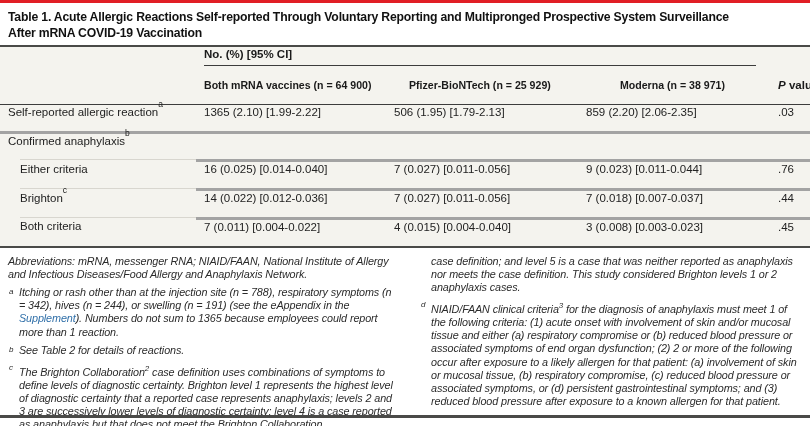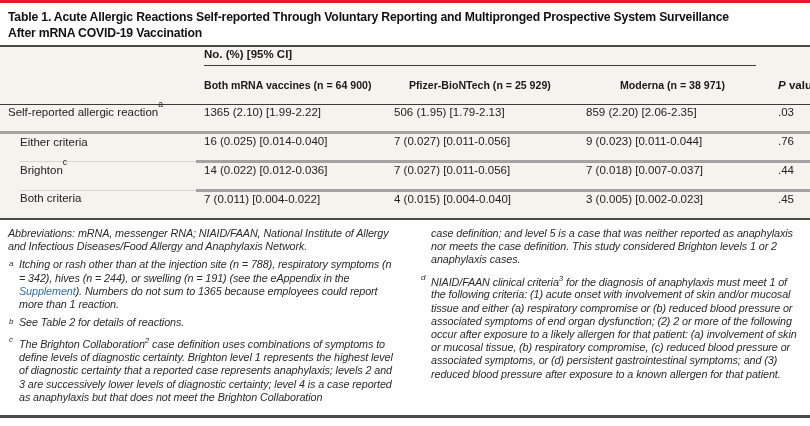--- a/index.html
+++ b/index.html
@@ -97,39 +97,46 @@
         <th class="pcell"><span class="pitalic">P</span> <span>value</span></th>
       </tr>
 
       <tr>
         <td><span>Self-reported allergic reaction</span><sup class="mk">a</sup></td>
         <td>1365 (2.10) [1.99-2.22]</td>
         <td>506 (1.95) [1.79-2.13]</td>
         <td>859 (2.20) [2.06-2.35]</td>
         <td class="pcell">.03</td>
       </tr>
+      <tr class="insetline">
+        <td><span>Confirmed anaphylaxis</span><sup class="mk">b</sup></td>
+        <td></td>
+        <td></td>
+        <td></td>
+        <td class="pcell"></td>
+      </tr>
       <tr class="sub insetline">
         <td><span>Either criteria</span><sup class="mk"></sup></td>
         <td>16 (0.025) [0.014-0.040]</td>
         <td>7 (0.027) [0.011-0.056]</td>
         <td>9 (0.023) [0.011-0.044]</td>
         <td class="pcell">.76</td>
       </tr>
       <tr class="sub insetline">
         <td><span>Brighton</span><sup class="mk">c</sup></td>
         <td>14 (0.022) [0.012-0.036]</td>
         <td>7 (0.027) [0.011-0.056]</td>
         <td>7 (0.018) [0.007-0.037]</td>
         <td class="pcell">.44</td>
       </tr>
       <tr class="sub last">
         <td><span>Both criteria</span><sup class="mk"></sup></td>
         <td>7 (0.011) [0.004-0.022]</td>
         <td>4 (0.015) [0.004-0.040]</td>
-        <td>3 (0.005) [0.002-0.023]</td>
+        <td>3 (0.008) [0.003-0.023]</td>
         <td class="pcell">.45</td>
       </tr>
     </tbody>
       </table>
   </div>
 
   <div class="foot">
     <div class="fcol1">
       <div class="abbr">Abbreviations: mRNA, messenger RNA; NIAID/FAAN, National Institute of Allergy and Infectious Diseases/Food Allergy and Anaphylaxis Network.</div>
       <div class="fn">

